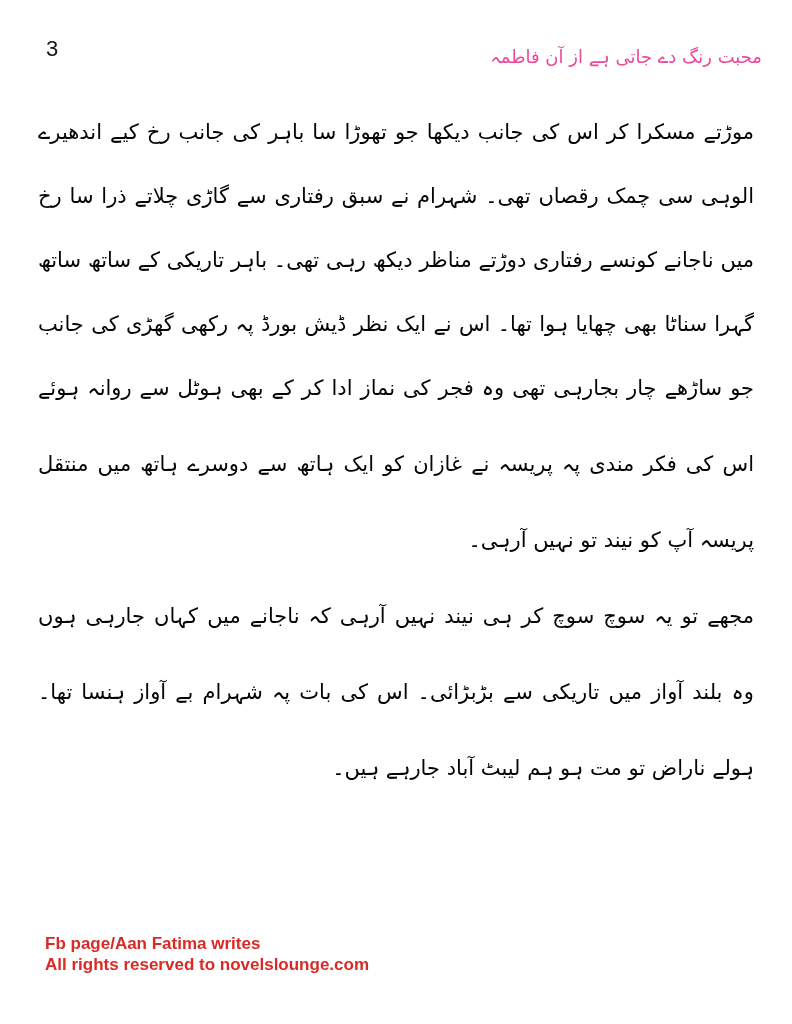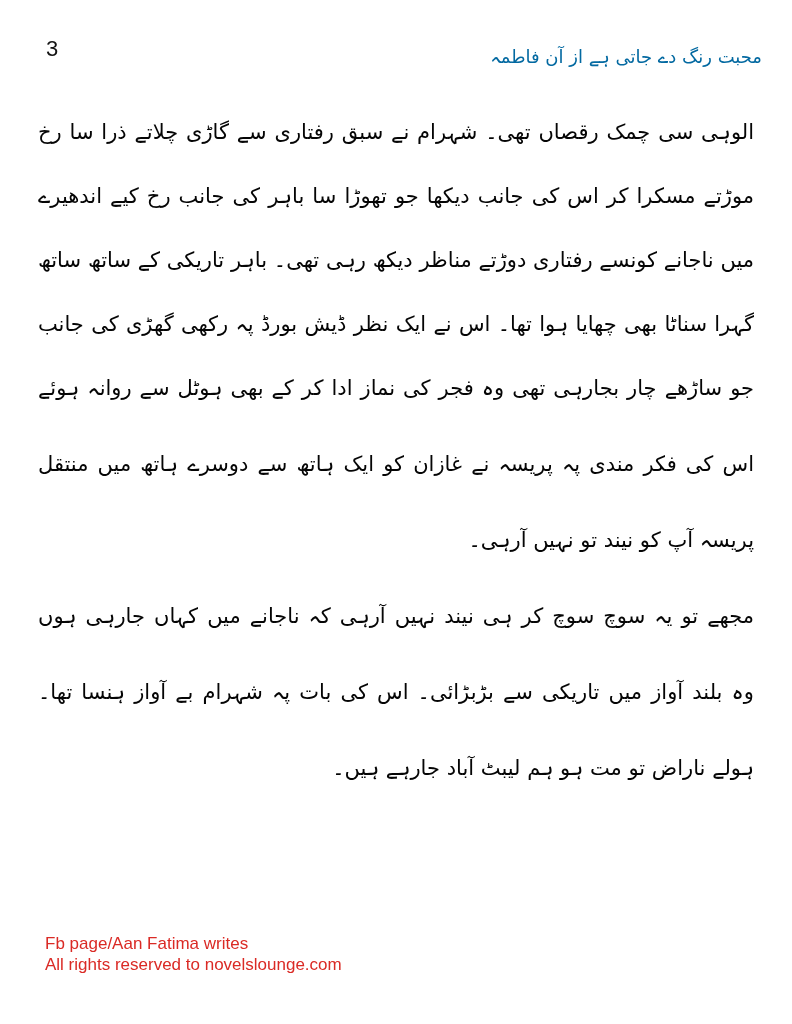--- a/index.html
+++ b/index.html
@@ -30,21 +30,21 @@
     font-family: "Liberation Sans", sans-serif;
     font-size: 22px;
     color: #141414;
     padding-left: 6px;
   }
   .title {
     direction: rtl;
     text-align: right;
     font-size: 18px;
     line-height: 30px;
-    color: #0369a1;
+    color: #ec4899;
     margin-top: 6px;
   }
   
   .bodytext {
     position: absolute;
     top: 100px;
     left: 38px;
     right: 38px;
     direction: rtl;
     color: #050505;
@@ -68,35 +68,36 @@
   
   .footer {
     position: absolute;
     left: 45px;
     top: 933px;
     font-family: "Liberation Sans", sans-serif;
     font-size: 17px;
     line-height: 21px;
     color: #da2a25;
     text-align: left;
+    font-weight: bold;
   }
 </style>
 </head>
 <body>
 
 <div class="page">
 
   <div class="header">
     <div class="pagenum">3</div>
     <div class="title" dir="rtl" lang="ur">محبت رنگ دے جاتی ہے از آن فاطمہ</div>
   </div>
 
   <div class="bodytext" dir="rtl" lang="ur">
+    <div class="ln just">موڑتے مسکرا کر اس کی جانب دیکھا جو تھوڑا سا باہر کی جانب رخ کیے اندھیرے</div>
     <div class="ln just">الوہی سی چمک رقصاں تھی۔ شہرام نے سبق رفتاری سے گاڑی چلاتے ذرا سا رخ</div>
-    <div class="ln just">موڑتے مسکرا کر اس کی جانب دیکھا جو تھوڑا سا باہر کی جانب رخ کیے اندھیرے</div>
     <div class="ln just">میں ناجانے کونسے رفتاری دوڑتے مناظر دیکھ رہی تھی۔ باہر تاریکی کے ساتھ ساتھ</div>
     <div class="ln just">گہرا سناٹا بھی چھایا ہوا تھا۔ اس نے ایک نظر ڈیش بورڈ پہ رکھی گھڑی کی جانب دیکھا</div>
     <div class="ln just">جو ساڑھے چار بجارہی تھی وہ فجر کی نماز ادا کر کے بھی ہوٹل سے روانہ ہوئے تھے۔</div>
 
     <div class="ln just ps">اس کی فکر مندی پہ پریسہ نے غازان کو ایک ہاتھ سے دوسرے ہاتھ میں منتقل</div>
 
     <div class="ln end ps">پریسہ آپ کو نیند تو نہیں آرہی۔</div>
 
     <div class="ln just ps">مجھے تو یہ سوچ سوچ کر ہی نیند نہیں آرہی کہ ناجانے میں کہاں جارہی ہوں وہاں</div>
 

